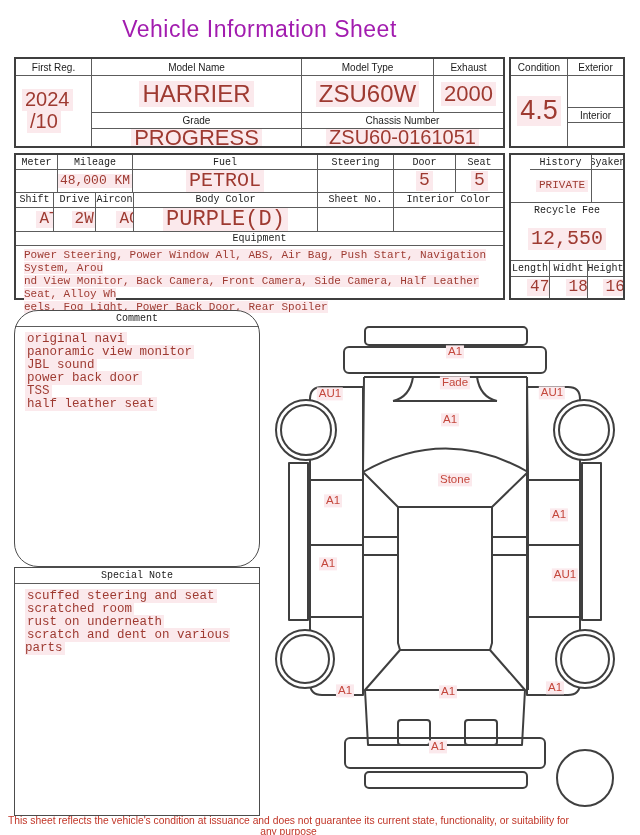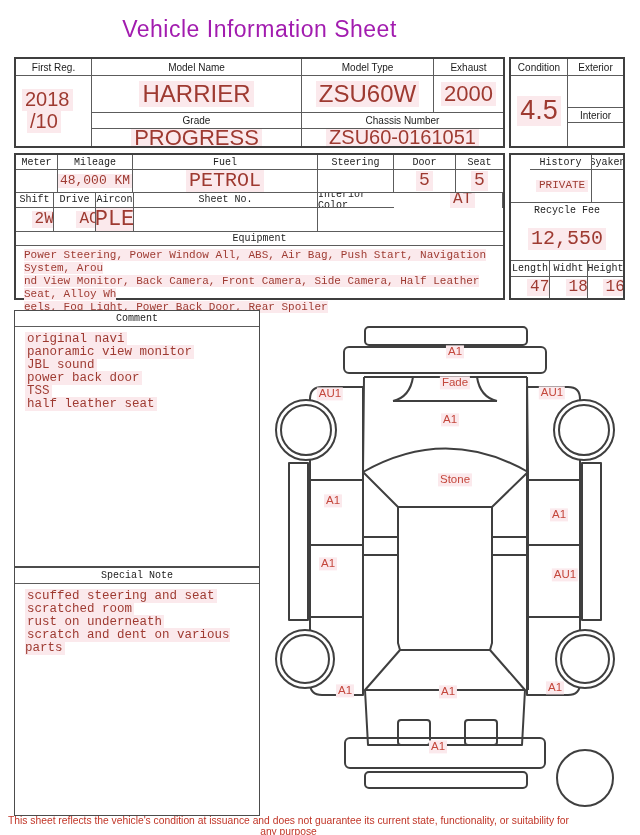--- a/index.html
+++ b/index.html
@@ -60,21 +60,21 @@
   <div class="page-title">Vehicle Information Sheet</div>
 
   <div class="box" style="left:14px;top:57px;width:491px;height:91px;">
     <div class="grid" style="grid-template-columns:76px 210px 132px 1fr;grid-template-rows:17px 37px 16px 1fr;">
       <div class="cell hdr">First Reg.</div>
       <div class="cell hdr">Model Name</div>
       <div class="cell hdr">Model Type</div>
       <div class="cell hdr nr">Exhaust</div>
 
       <div class="cell val firstreg-val f20" style="grid-row:2/5;">
-        <span class="hl">2018</span>
+        <span class="hl">2024</span>
         <span class="hl" style="margin-left:5px;">/10</span>
       </div>
       <div class="cell val bb f24">
           <span class="hl">HARRIER</span>
         </div>
       <div class="cell val bb f24">
           <span class="hl">ZSU60W</span>
         </div>
       <div class="cell val bb nr f22">
           <span class="hl">2000</span>
@@ -126,20 +126,21 @@
             <span class="hl">5</span>
           </div>
         <div class="cell val nr f18">
             <span class="hl">5</span>
           </div>
       </div>
       <div class="grid bt" style="height:44px;grid-template-columns:38px 42px 38px 184px 76px 1fr;grid-template-rows:15px 1fr;">
         <div class="cell hdr">Shift</div>
         <div class="cell hdr">Drive</div>
         <div class="cell hdr">Aircon</div>
+        <div class="cell hdr">Body Color</div>
         <div class="cell hdr">Sheet No.</div>
         <div class="cell hdr nr">Interior Color</div>
         <div class="cell val f16">
             <span class="hl">AT</span>
           </div>
         <div class="cell val f16">
             <span class="hl">2WD</span>
           </div>
         <div class="cell val f16">
             <span class="hl">AC</span>
@@ -187,21 +188,21 @@
         <div class="cell val f16">
             <span class="hl">183</span>
           </div>
         <div class="cell val nr f16">
             <span class="hl">169</span>
           </div>
       </div>
     </div>
   </div>
 
-  <div class="box thin" style="left:14px;top:310px;width:246px;height:257px;">
+  <div class="box thin" style="left:14px;top:310px;width:246px;height:257px;border-radius:24px;">
     <div class="stack">
       <div class="panel-hdr">Comment</div>
       <div class="panel-body">
           <div class="line"><span>original navi</span></div>
           <div class="line"><span>panoramic view monitor</span></div>
           <div class="line"><span>JBL sound</span></div>
           <div class="line"><span>power back door</span></div>
           <div class="line"><span>TSS</span></div>
           <div class="line"><span>half leather seat</span></div>
         </div>

